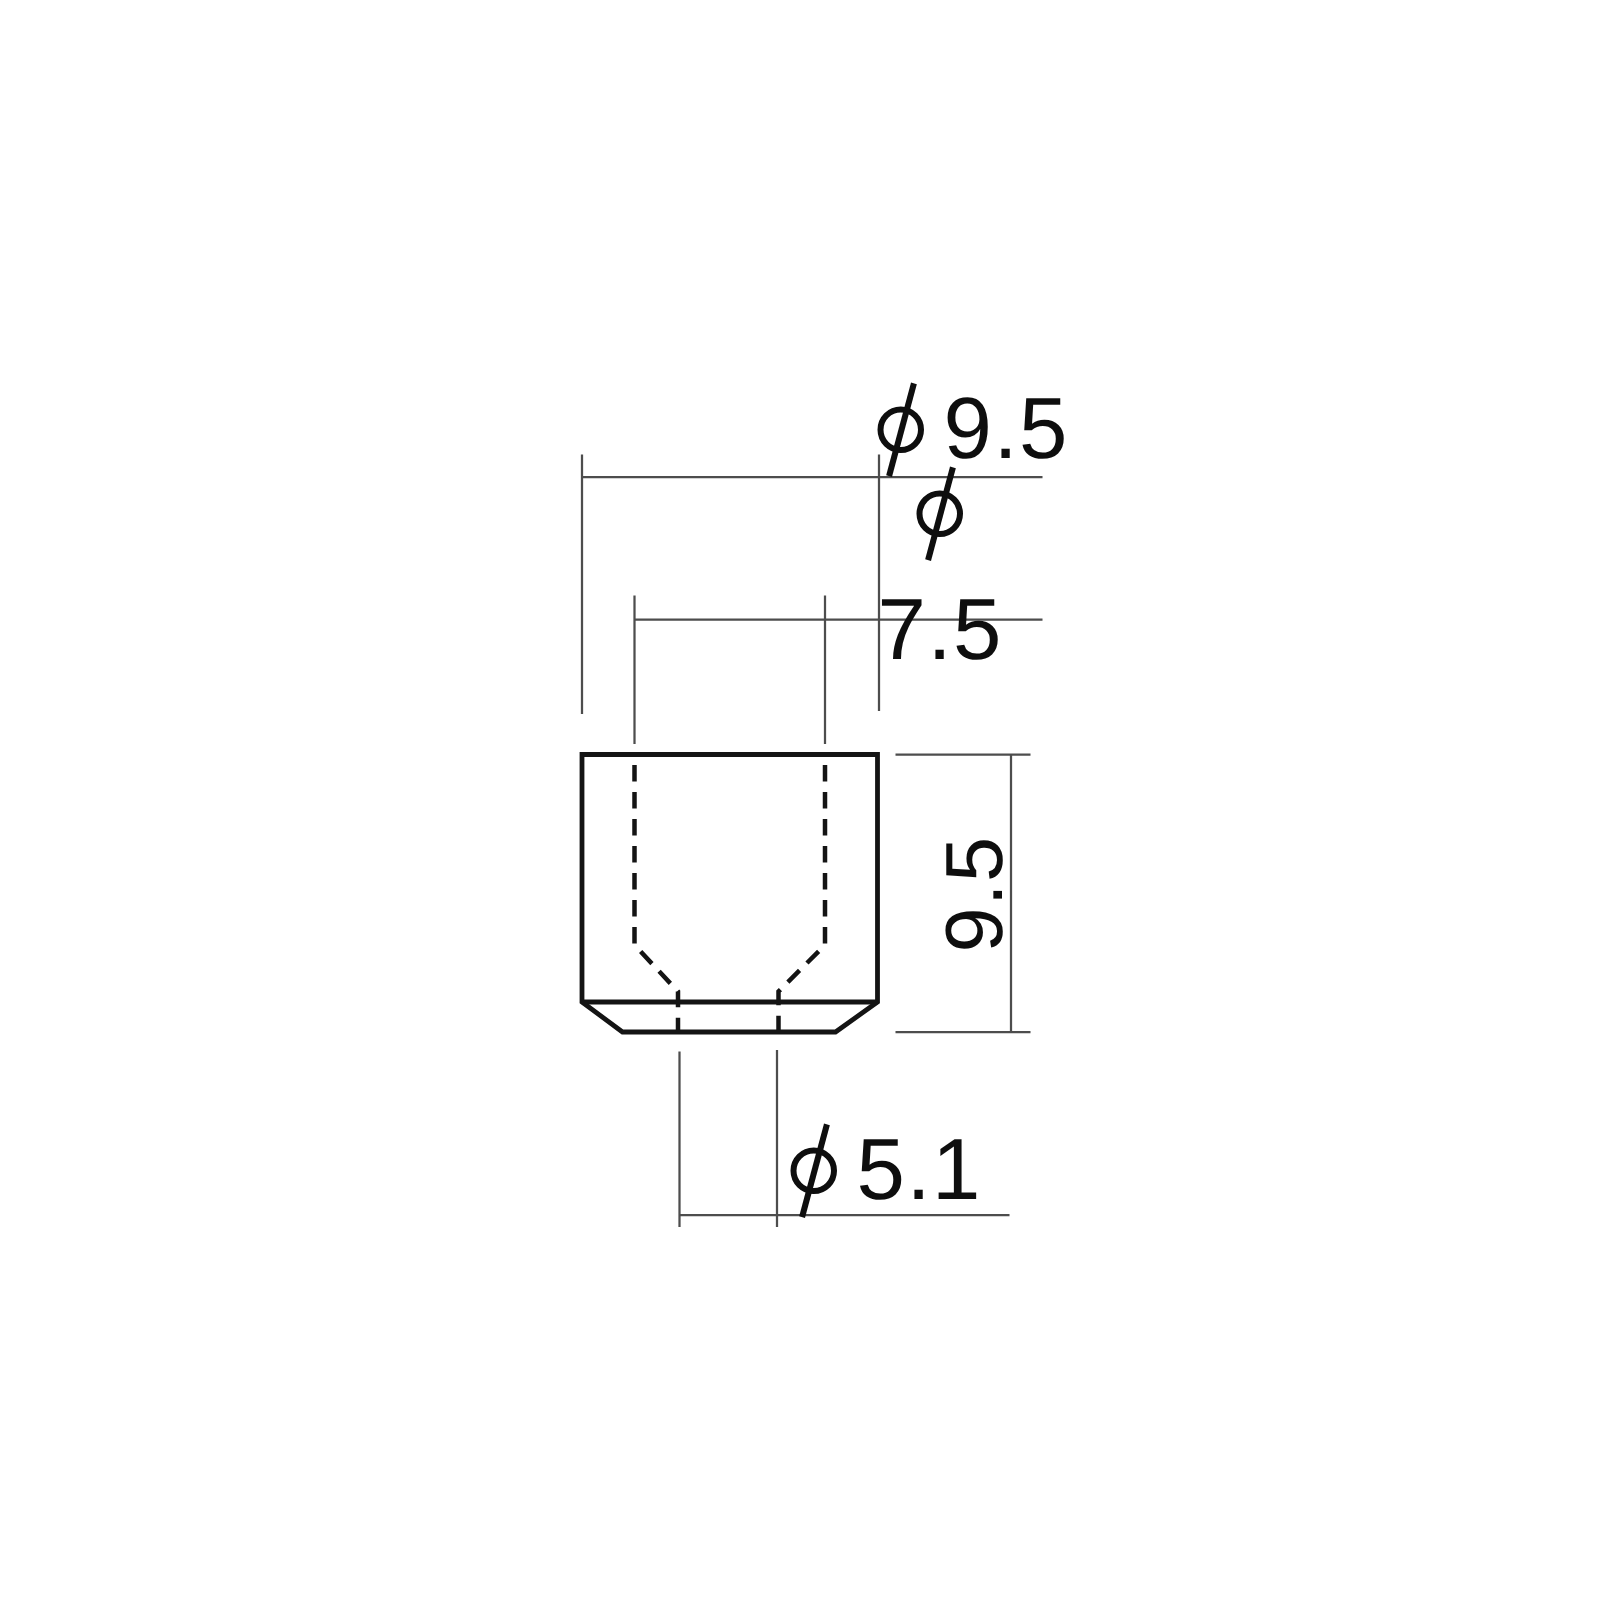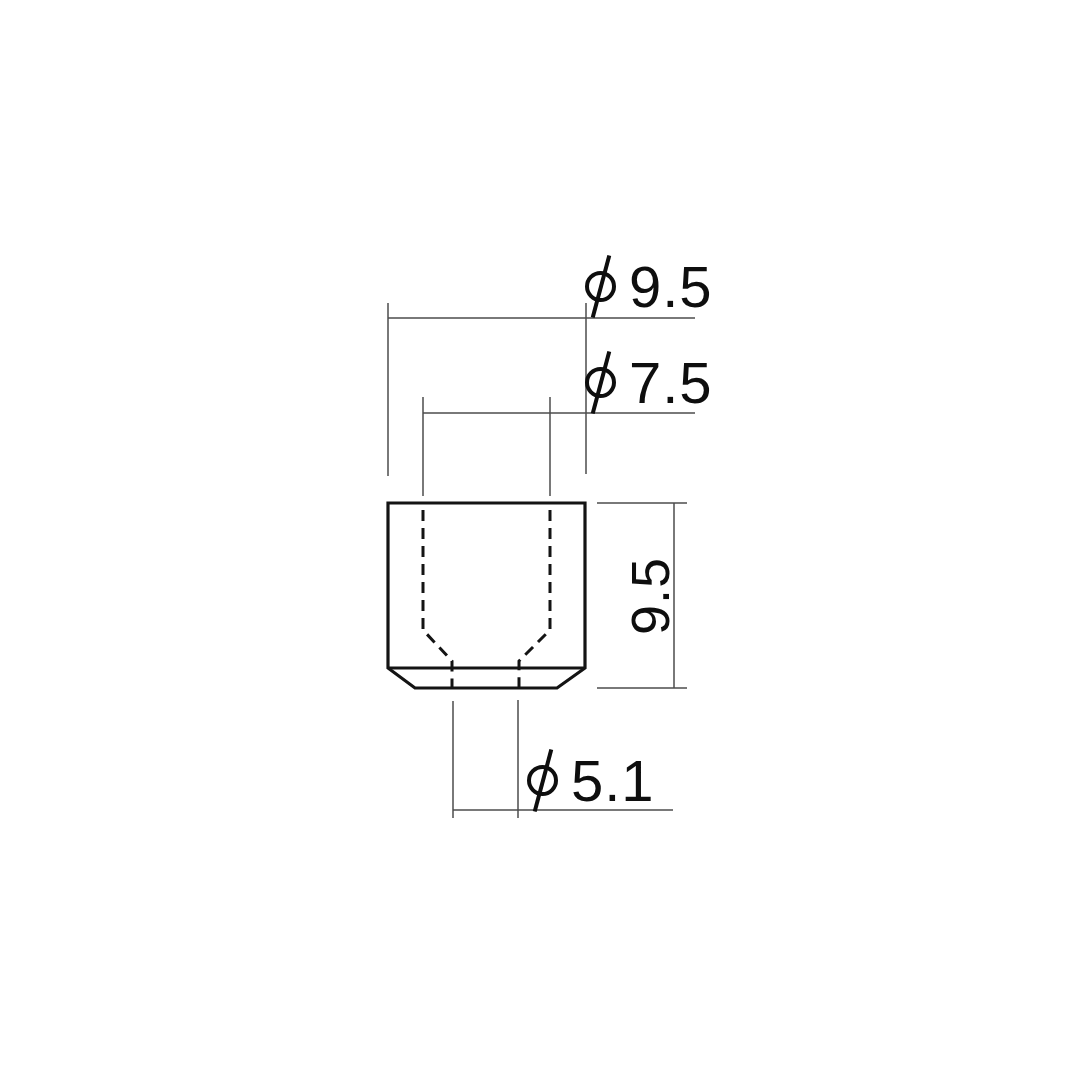--- a/index.html
+++ b/index.html
@@ -106,21 +106,21 @@
       <line x1="518" y1="700" x2="518" y2="818"></line>
       <line x1="453" y1="810" x2="673" y2="810"></line>
     </g>
   </svg>
 
   <div class="dim-label" style="left:585px; top:286px;">
     <span class="phi"></span>
     <span class="value-text">9.5</span>
   </div>
 
-  <div class="dim-label" style="left:585px; top:382px;">
+  <div class="dim-label" style="left:585px; top:382px;flex-direction:column;">
     <span class="phi"></span>
     <span class="value-text">7.5</span>
   </div>
 
   <div class="dim-label vertical" style="left:650px; top:596px;">
     <span class="value-text">9.5</span>
   </div>
 
   <div class="dim-label" style="left:527px; top:780px;">
     <span class="phi"></span>

